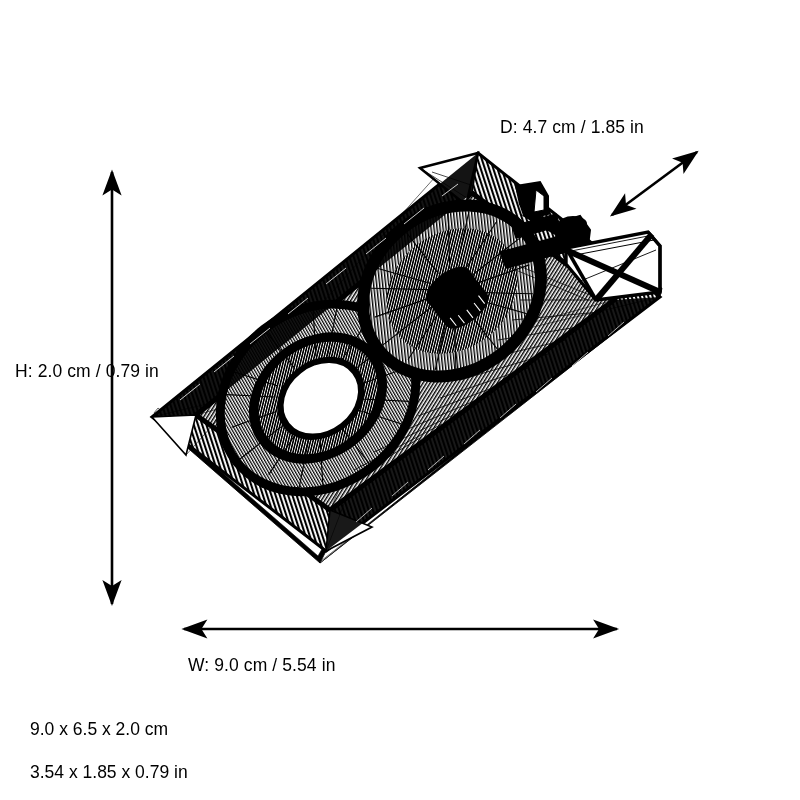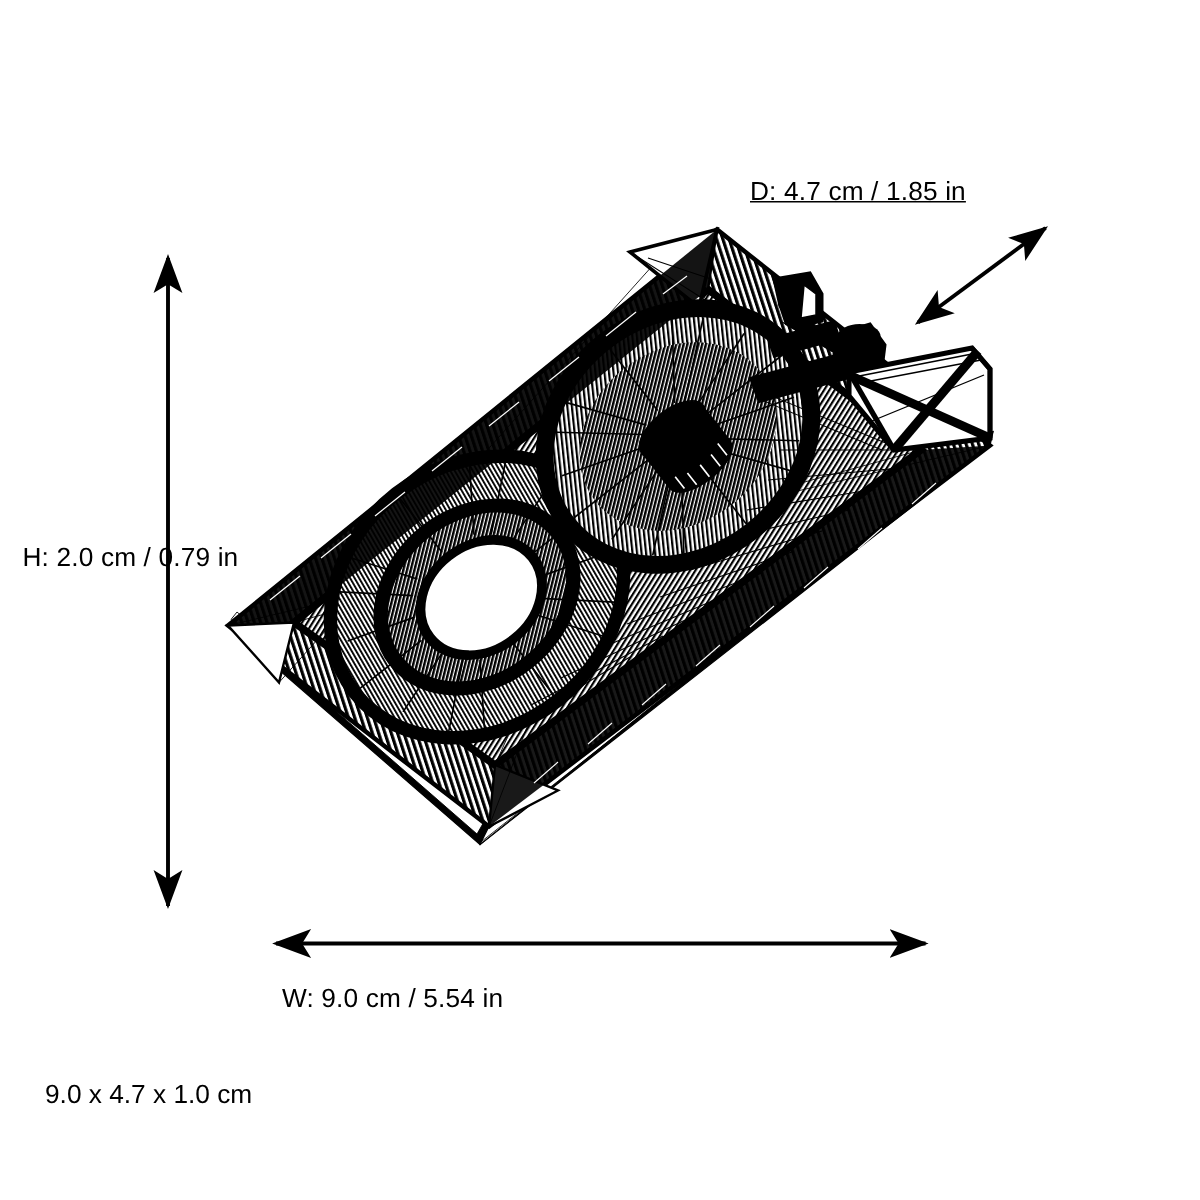--- a/index.html
+++ b/index.html
@@ -19,21 +19,21 @@
   .dim-label {
     position: absolute;
     font-family: "Liberation Sans", sans-serif;
     font-size: 17.5px;
     color: #000000;
     white-space: nowrap;
     letter-spacing: 0.1px;
   }
   #label-height { left: 15px;  top: 361px; }
   #label-width  { left: 188px; top: 655px; }
-  #label-depth  { left: 500px; top: 117px; text-decoration: underline; }
+  #label-depth  { left: 500px; top: 117px; }
 
   .caption-line {
     position: absolute;
     left: 30px;
     font-family: "Liberation Sans", sans-serif;
     font-size: 17.5px;
     color: #000000;
     white-space: nowrap;
   }
   #caption-cm  { top: 719px; }
@@ -267,16 +267,17 @@
       <line id="arrow-depth" x1="612" y1="215" x2="697" y2="152" stroke="#000000" stroke-width="2.6" marker-start="url(#arrowStart)" marker-end="url(#arrowEnd)"></line>
     </g>
   </svg>
 
   <div class="dim-label" id="label-height">H: 2.0 cm / 0.79 in</div>
 
   <div class="dim-label" id="label-width">W: 9.0 cm / 5.54 in</div>
 
   <div class="dim-label" id="label-depth">D: 4.7 cm / 1.85 in</div>
 
-  <div class="caption-line" id="caption-cm">9.0 x 4.7 x 1.0 cm</div>
-
+  <div class="caption-line" id="caption-cm">9.0 x 6.5 x 2.0 cm</div>
+
+  <div class="caption-line" id="caption-in">3.54 x 1.85 x 0.79 in</div>
 
 </div>
 
 </body></html>

